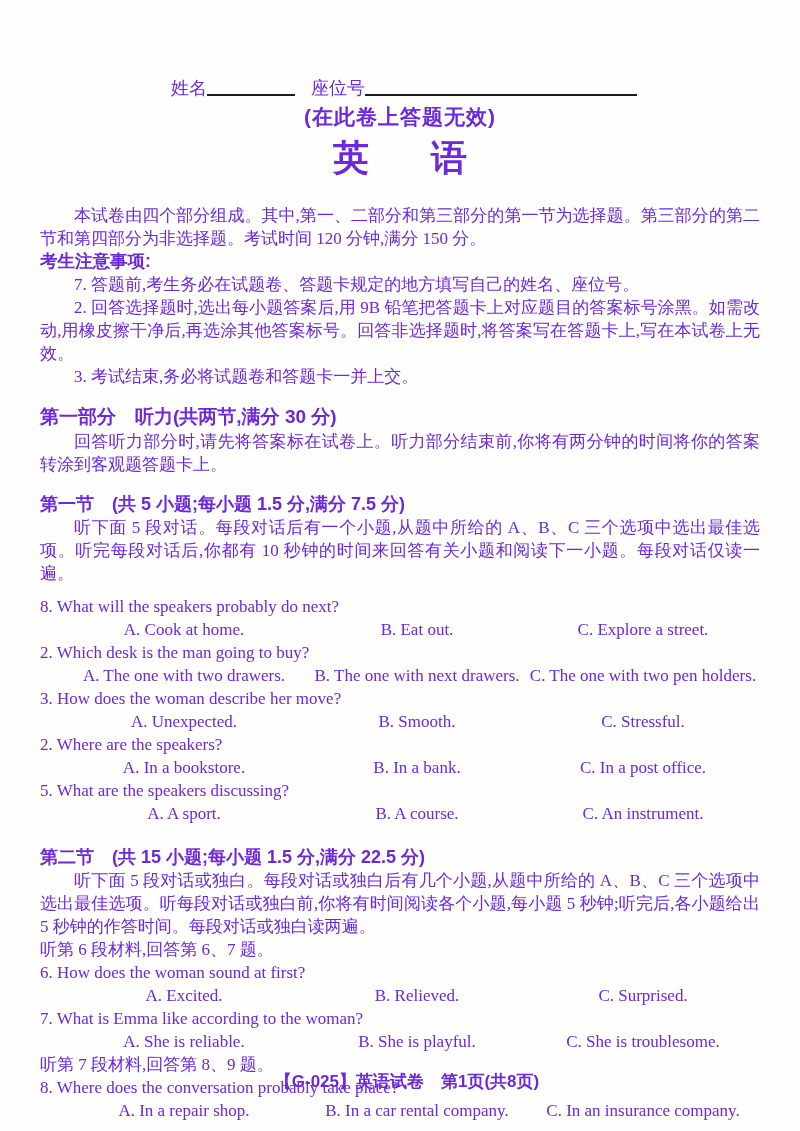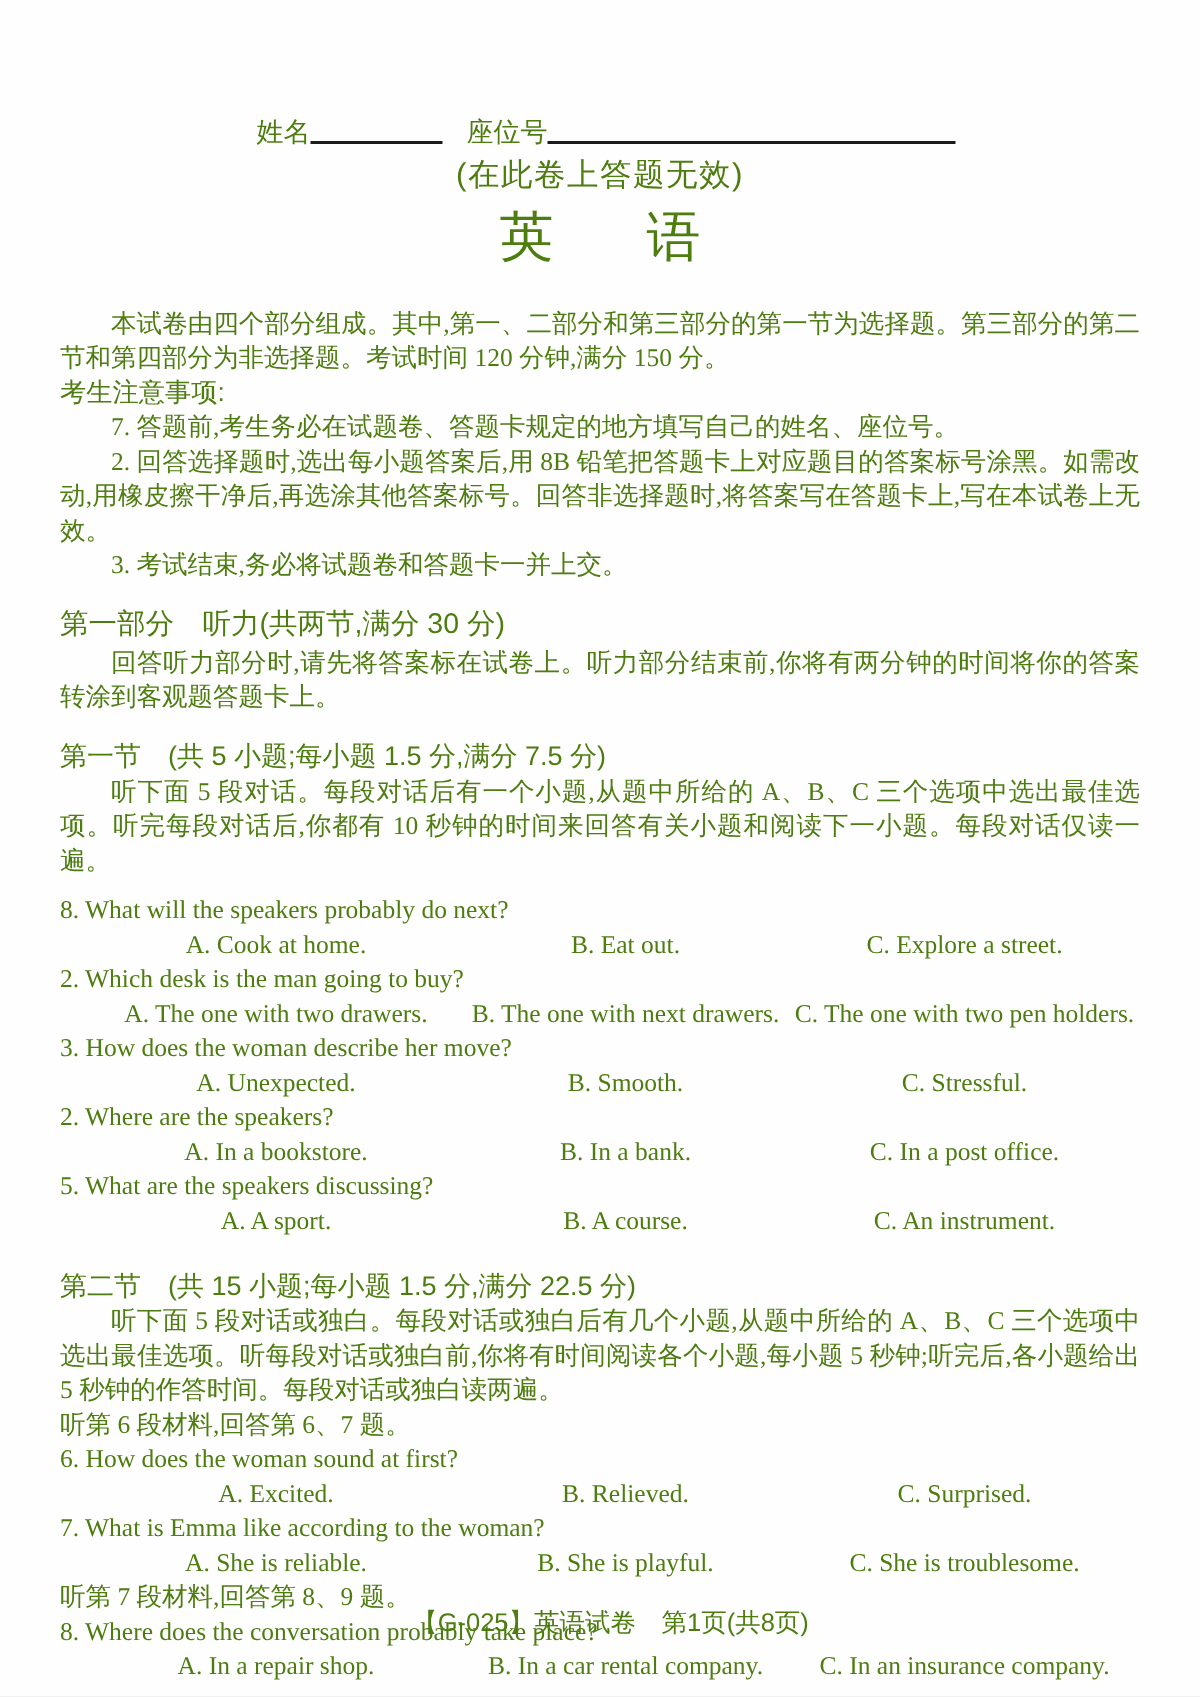--- a/index.html
+++ b/index.html
@@ -6,30 +6,30 @@
     margin: 0;
     padding: 0;
     background: #e8e8e8;
   }
   .page {
     position: relative;
     width: 800px;
     height: 1131px;
     margin: 0 auto;
     background: #fefefe;
-    color: #4d7c0f;
+    color: #6d28d9;
     font-family: "Liberation Serif", "DejaVu Serif", serif;
     font-size: 17px;
     box-sizing: border-box;
     padding: 0 40px;
     overflow: hidden;
   }
   .hei {
     font-family: "Liberation Sans", "DejaVu Sans", sans-serif;
-    font-weight: 400;
+    font-weight: 700;
   }
   
   .header-fields {
     margin-top: 76px;
     margin-left: 131px;
     line-height: 24px;
     font-size: 18px;
     white-space: nowrap;
   }
   .blank {
@@ -130,21 +130,21 @@
 
   <div class="exam-title hei">
     <span>英</span>
     <span>语</span>
   </div>
 
   <p class="para intro-para">本试卷由四个部分组成。其中,第一、二部分和第三部分的第一节为选择题。第三部分的第二节和第四部分为非选择题。考试时间 120 分钟,满分 150 分。</p>
 
   <p class="notes-heading hei">考生注意事项:</p>
   <p class="para">7. 答题前,考生务必在试题卷、答题卡规定的地方填写自己的姓名、座位号。</p>
-  <p class="para">2. 回答选择题时,选出每小题答案后,用 8B 铅笔把答题卡上对应题目的答案标号涂黑。如需改动,用橡皮擦干净后,再选涂其他答案标号。回答非选择题时,将答案写在答题卡上,写在本试卷上无效。</p>
+  <p class="para">2. 回答选择题时,选出每小题答案后,用 9B 铅笔把答题卡上对应题目的答案标号涂黑。如需改动,用橡皮擦干净后,再选涂其他答案标号。回答非选择题时,将答案写在答题卡上,写在本试卷上无效。</p>
   <p class="para">3. 考试结束,务必将试题卷和答题卡一并上交。</p>
 
   <p class="part-heading hei">第一部分　听力(共两节,满分 30 分)</p>
   <p class="para">回答听力部分时,请先将答案标在试卷上。听力部分结束前,你将有两分钟的时间将你的答案转涂到客观题答题卡上。</p>
 
   <p class="section-heading hei">第一节　(共 5 小题;每小题 1.5 分,满分 7.5 分)</p>
   <p class="para">听下面 5 段对话。每段对话后有一个小题,从题中所给的 A、B、C 三个选项中选出最佳选项。听完每段对话后,你都有 10 秒钟的时间来回答有关小题和阅读下一小题。每段对话仅读一遍。</p>
 
   <div class="questions-block">
 

